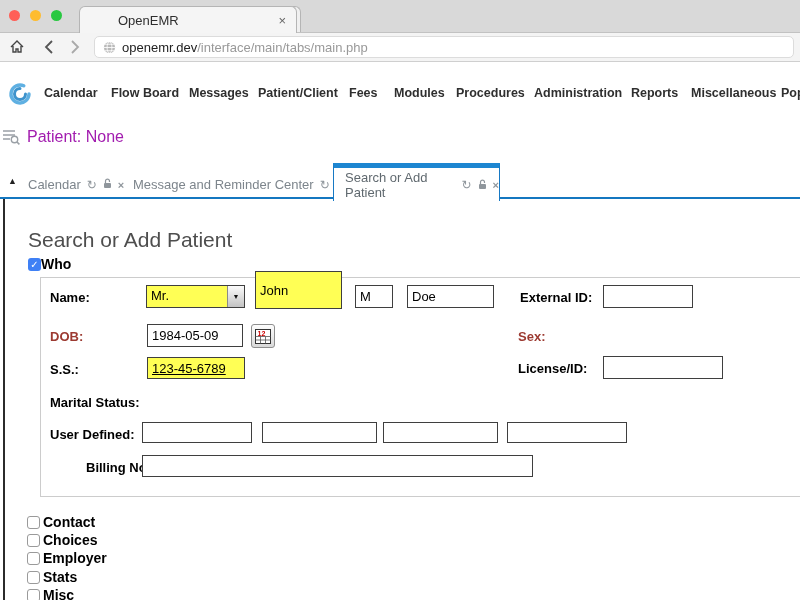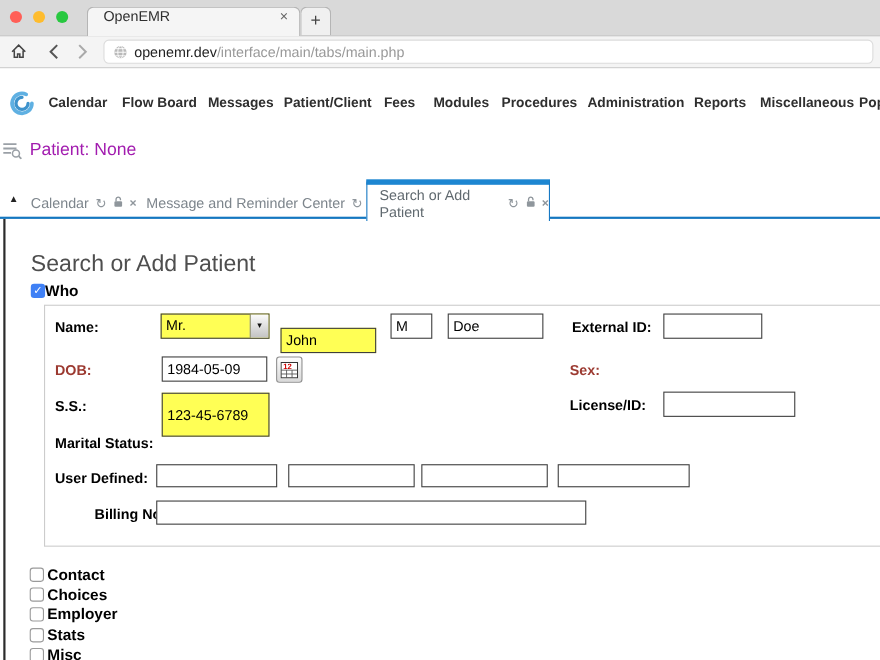--- a/index.html
+++ b/index.html
@@ -4,21 +4,21 @@
 <style>
   html,body{margin:0;padding:0;background:#fff;}
   #screen{position:relative;width:800px;height:600px;overflow:hidden;
           font-family:"Liberation Sans",sans-serif;background:#fff;}
 
   
   .topbar{position:absolute;left:0;top:0;width:800px;height:32px;background:#d9d9d9;}
   .tl{position:absolute;top:10px;width:11px;height:11px;border-radius:50%;}
   .btab{position:absolute;left:79px;top:6px;width:192px;height:26px;background:#f5f5f5;
         border:1px solid #b5b5b5;border-bottom:none;border-radius:6px 6px 0 0;z-index:3;
-        display:flex;align-items:flex-start;}
+        display:flex;align-items:center;padding-left:24px;}
   .btab .t{font-size:13px;color:#2f2f2f;margin-left:14px;flex:1;}
   .btab .x{font-size:13px;color:#666;margin-right:10px;cursor:default;}
   .newtab{position:absolute;left:273px;top:6px;width:26px;height:26px;background:#f0f0f0;
         border:1px solid #b5b5b5;border-bottom:none;border-radius:6px 6px 0 0;
         display:flex;align-items:center;justify-content:center;font-size:16px;color:#444;}
   .urlrow{position:absolute;left:0;top:32px;width:800px;height:30px;background:#f4f4f4;
         border-top:1px solid #c2c2c2;border-bottom:1px solid #cfcfcf;box-sizing:border-box;}
   .navbtn{position:absolute;top:36px;width:22px;height:22px;display:flex;align-items:center;justify-content:center;}
   .urlpill{position:absolute;left:94px;top:36px;width:700px;height:22px;background:#fff;
         border:1px solid #dcdcdc;border-radius:5px;display:flex;align-items:center;box-sizing:border-box;}
@@ -174,39 +174,39 @@
     <span class="boldlbl">Who</span>
   </div>
 
   <div class="fieldset"></div>
 
   <span class="flabel" style="left:50px;top:290px;">Name:</span>
   <div class="sel hl" style="left:146px;top:285px;width:99px;height:23px;">
     <span class="txt">Mr.</span>
     <span class="arrow">▼</span>
   </div>
-  <input class="inp hl" style="left: 255px; top: 298px; width: 87px; height: 23px;" value="John">
+  <input class="inp hl" style="left: 255px; top: 271px; width: 87px; height: 38px;" value="John">
   <input class="inp" style="left: 355px; top: 285px; width: 38px; height: 23px;" value="M">
   <input class="inp" style="left: 407px; top: 285px; width: 87px; height: 23px;" value="Doe">
   <span class="flabel" style="left:520px;top:290px;">External ID:</span>
   <input class="inp" style="left: 603px; top: 285px; width: 90px; height: 23px;" value="">
 
   <span class="flabel req" style="left:50px;top:329px;">DOB:</span>
   <input class="inp" style="left: 147px; top: 324px; width: 96px; height: 23px;" value="1984-05-09">
   <span class="calbtn">
     <svg width="16" height="15" viewBox="0 0 16 15">
         <rect x="0.5" y="0.5" width="15" height="14" fill="#fff" stroke="#333"></rect>
         <text x="2.5" y="6.5" font-size="7" font-weight="bold" fill="#c00" font-family="sans-serif">12</text>
         <path d="M0.5 7.5 h15 M0.5 11 h15 M5.5 7.5 v7 M10.5 7.5 v7" stroke="#555" stroke-width="0.8"></path>
       </svg>
   </span>
   <span class="flabel req" style="left:518px;top:329px;">Sex:</span>
 
   <span class="flabel" style="left:50px;top:362px;">S.S.:</span>
-  <input class="inp hl" style="left: 147px; top: 357px; width: 98px; height: 40px;" value="123-45-6789">
+  <input class="inp hl" style="left: 147px; top: 357px; width: 98px; height: 22px; text-decoration: underline;" value="123-45-6789">
   <span class="flabel" style="left:518px;top:361px;">License/ID:</span>
   <input class="inp" style="left: 603px; top: 356px; width: 120px; height: 23px;" value="">
 
   <span class="flabel" style="left:50px;top:395px;">Marital Status:</span>
 
   <span class="flabel" style="left:50px;top:427px;">User Defined:</span>
   <input class="inp" style="left: 142px; top: 422px; width: 110px; height: 21px;" value="">
   <input class="inp" style="left: 262px; top: 422px; width: 115px; height: 21px;" value="">
   <input class="inp" style="left: 383px; top: 422px; width: 115px; height: 21px;" value="">
   <input class="inp" style="left: 507px; top: 422px; width: 120px; height: 21px;" value="">

